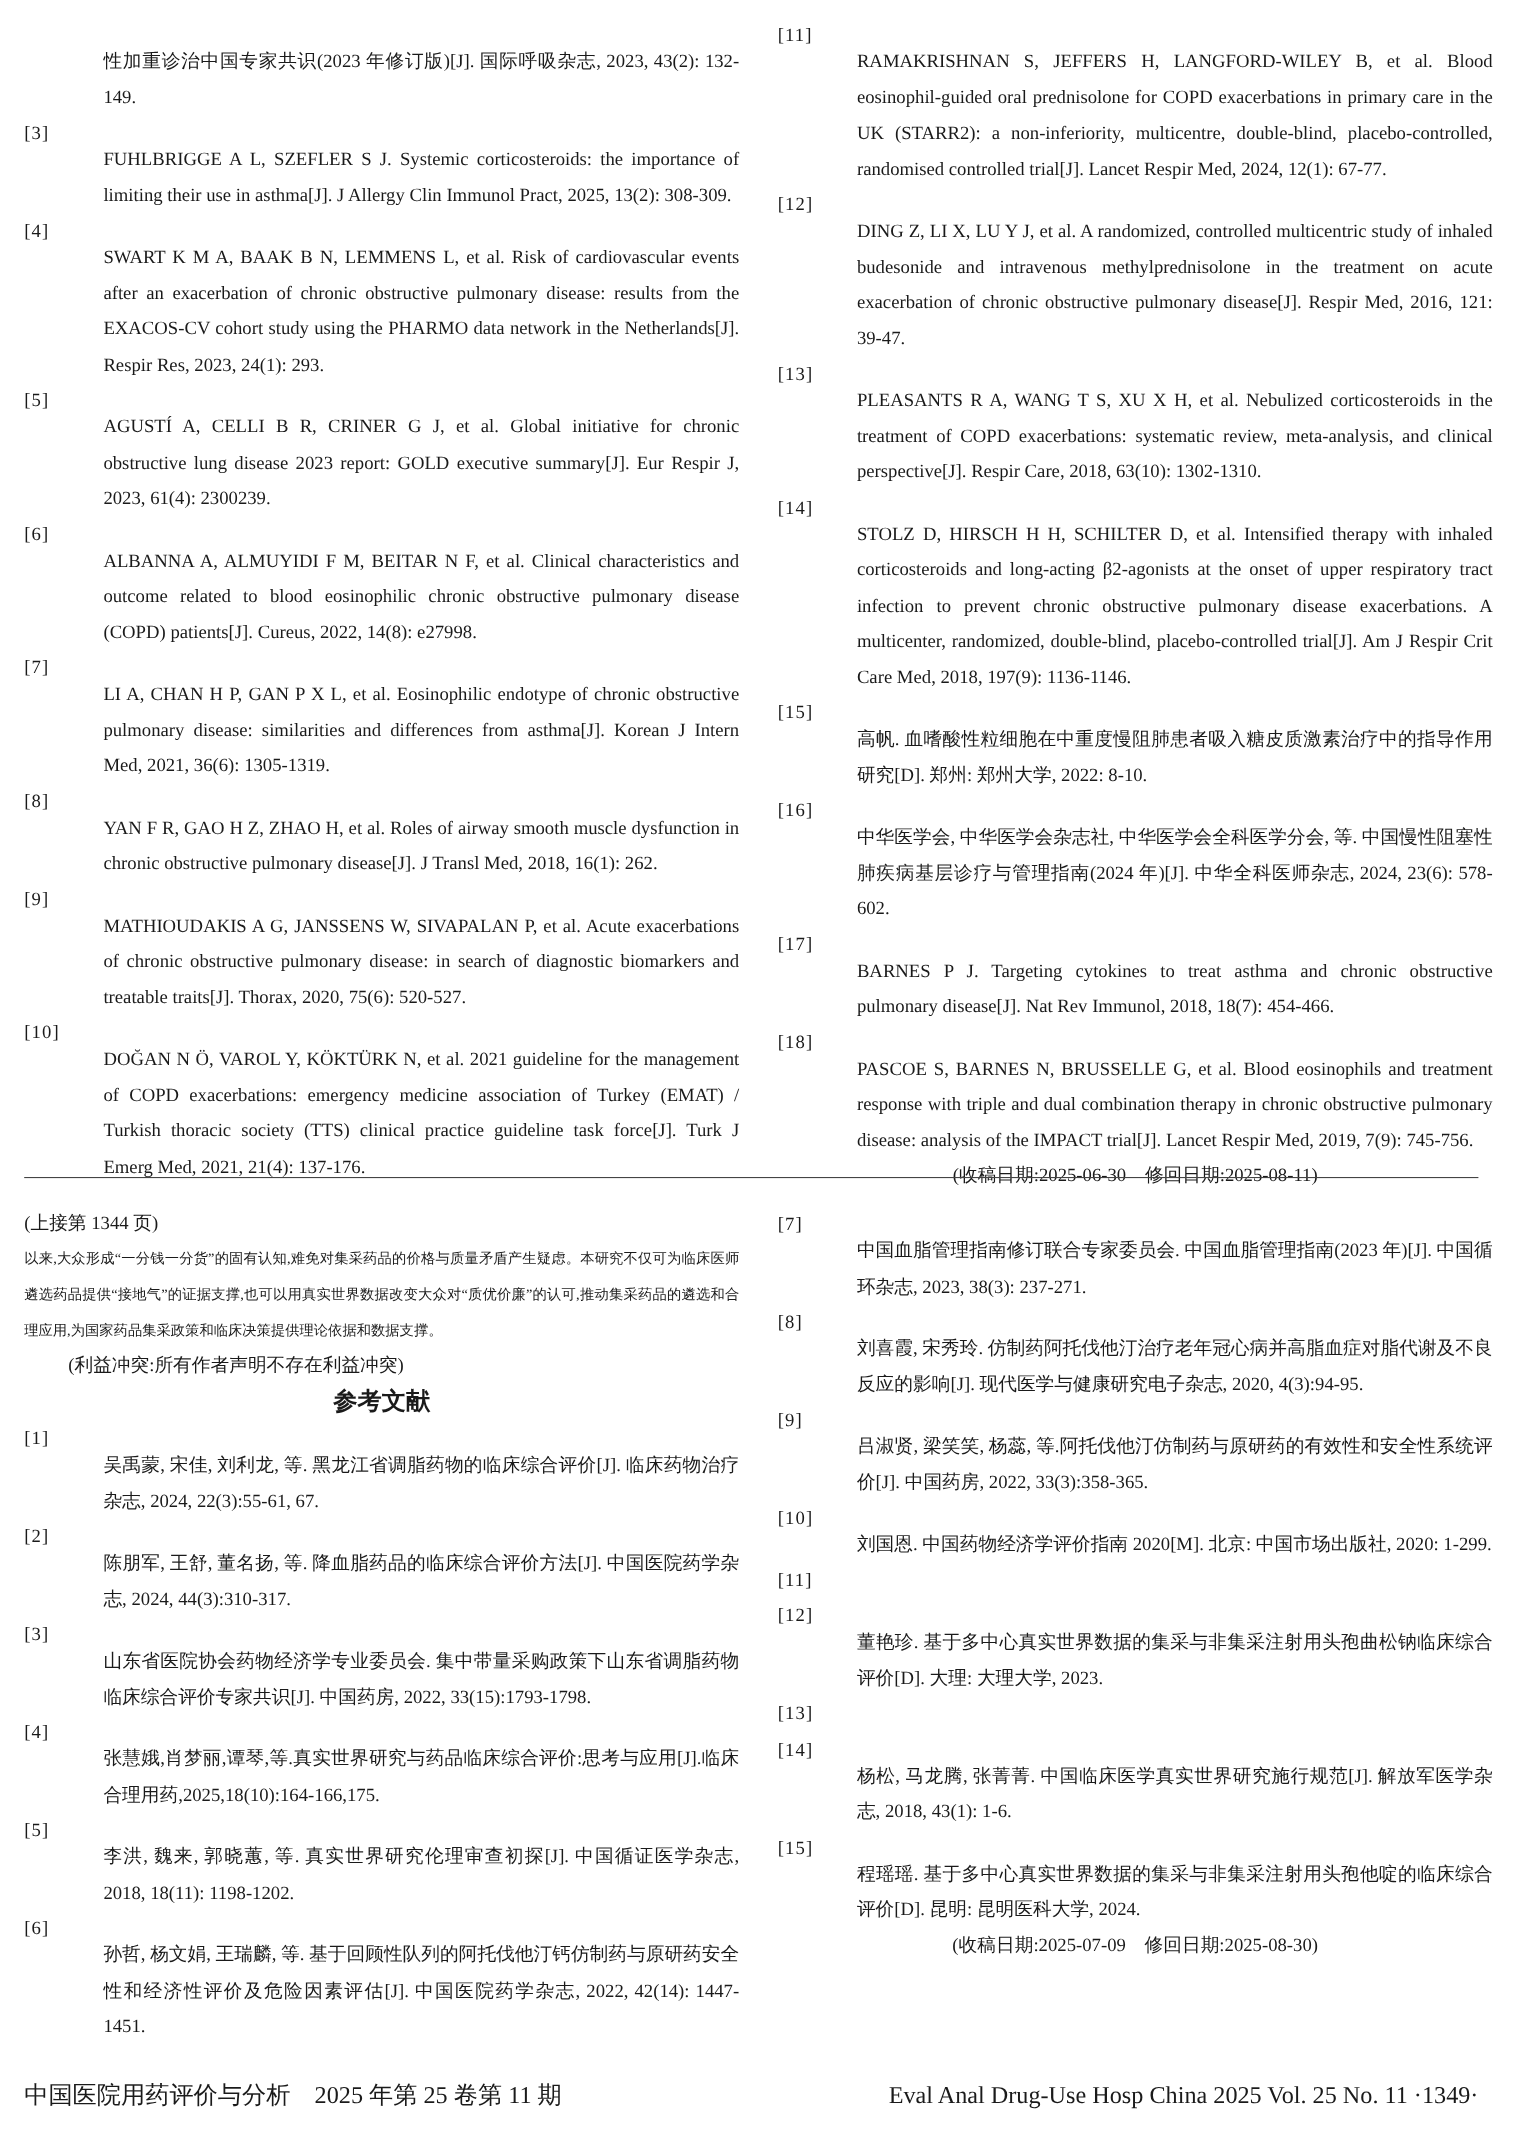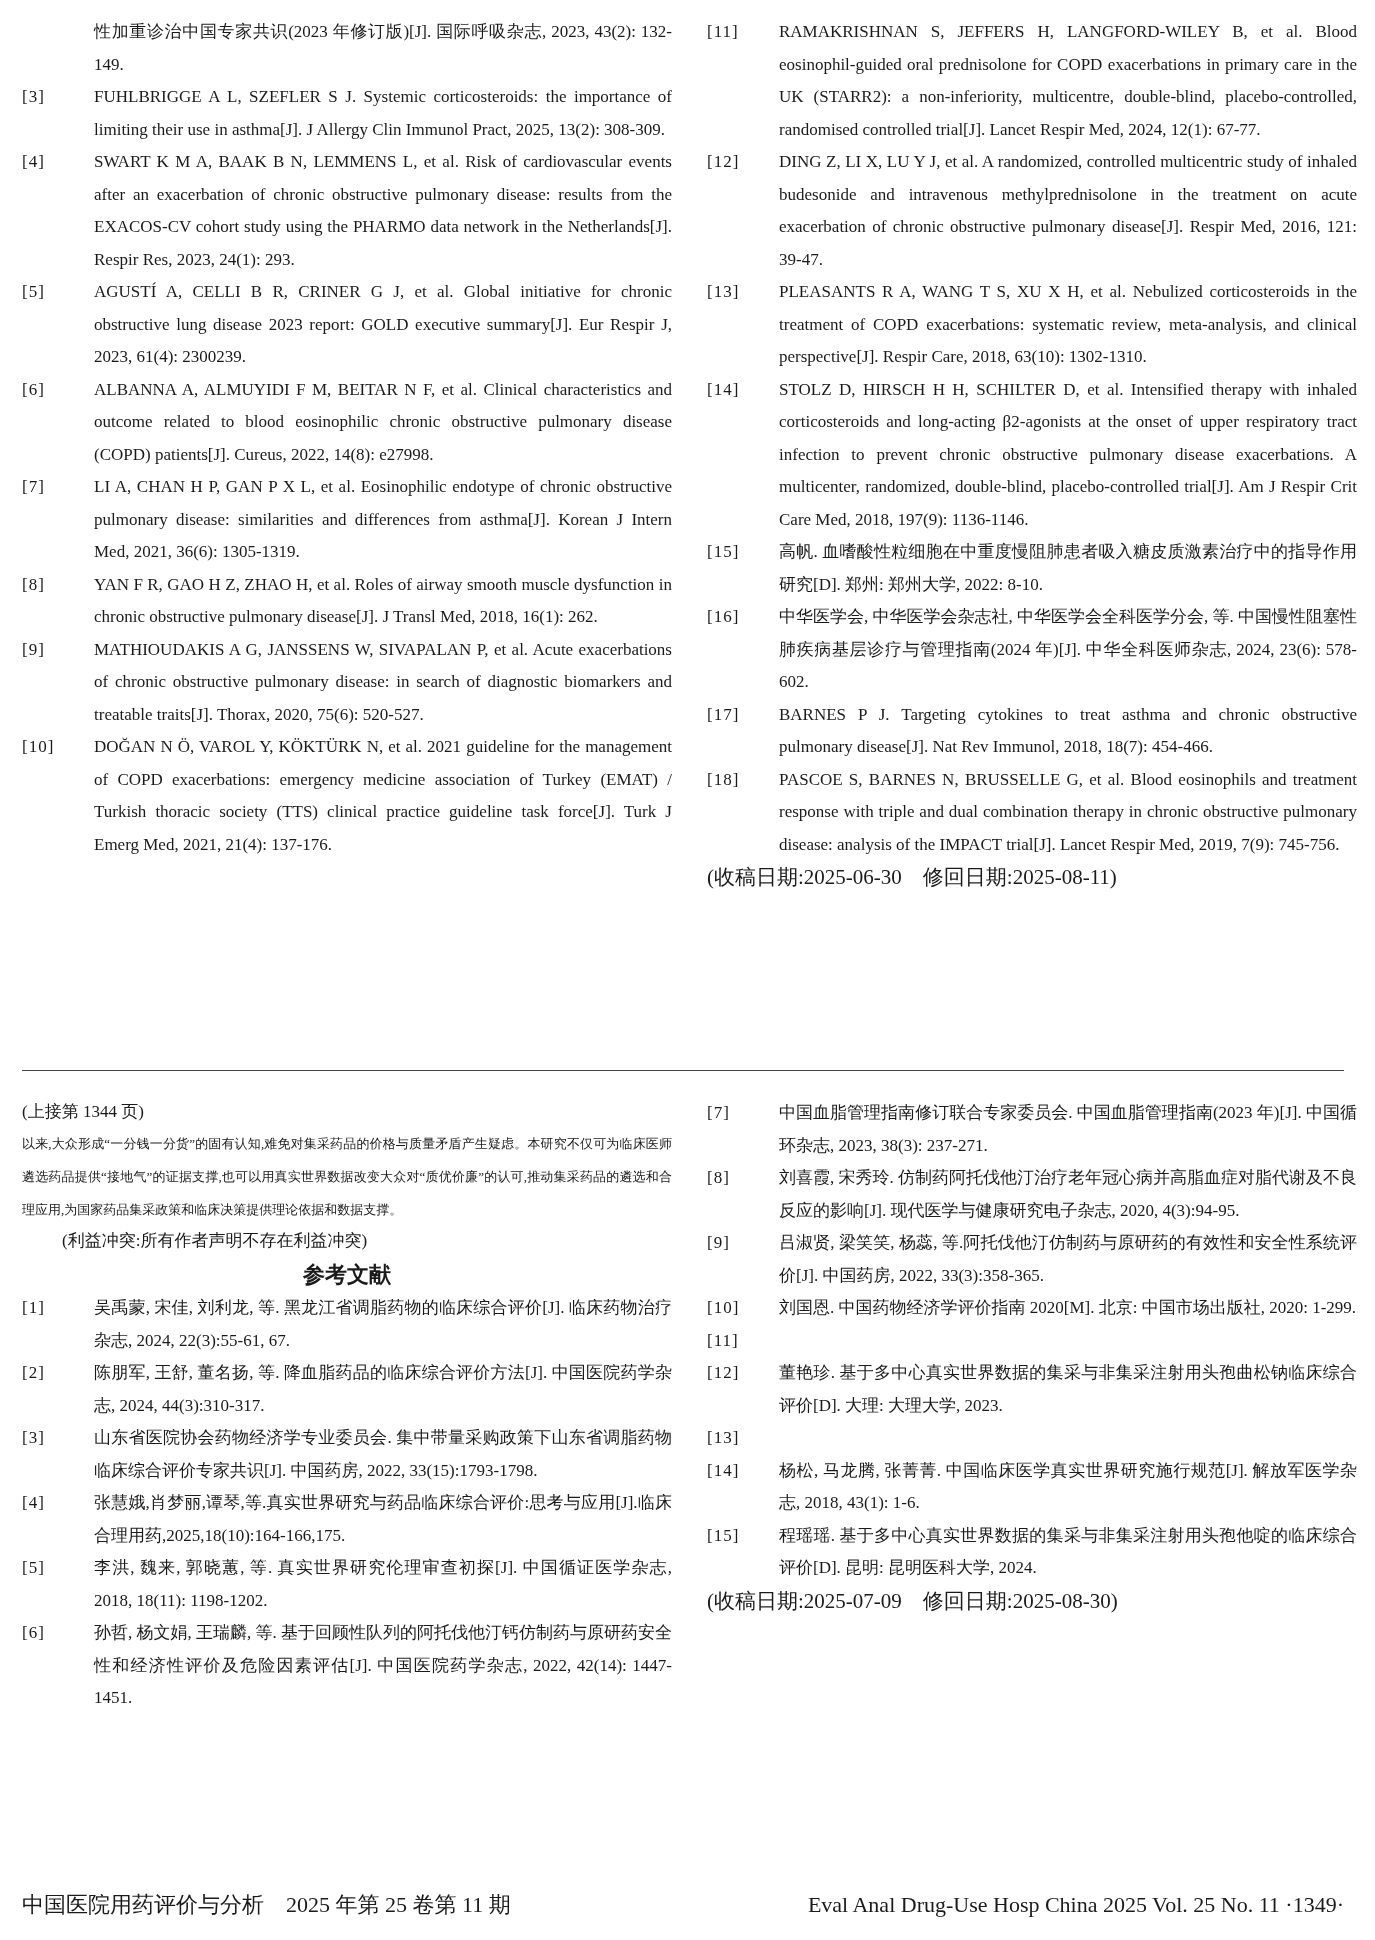--- a/index.html
+++ b/index.html
@@ -11,25 +11,25 @@
     .col { position: absolute; width: 650px; }
     .col.left-top { left: 22px; top: 16px; }
     .col.right-top { left: 707px; top: 16px; }
     .col.left-bottom { left: 22px; top: 1097px; }
     .col.right-bottom { left: 707px; top: 1097px; }
 
     .ref { display: flex; font-size: 17px; line-height: 32.5px; }
     .ref .num {
       flex: 0 0 72px; white-space: nowrap; letter-spacing: 1px;
     }
-    .ref .text { flex: 1; text-align: justify; text-align-last: left; }
+    .ref .text { flex: 1; text-align: justify; text-align-last: left; margin-top: 24px; }
     .ref.cont .num { visibility: hidden; }
 
     .received {
-      text-align: left; font-size: 21px; line-height: 32.5px; padding-right: 0;
+      text-align: center; font-size: 17px; line-height: 32.5px; padding-right: 0;
     }
 
     .divider {
       position: absolute; left: 22px; top: 1070px; width: 1322px; height: 0;
       border-top: 1.5px solid #444;
     }
 
     .continued { font-size: 17px; line-height: 30px; }
     .body-para {
       font-size: 13px; line-height: 33px; text-align: justify; text-align-last: left; font-family: Liberation Serif, serif;

